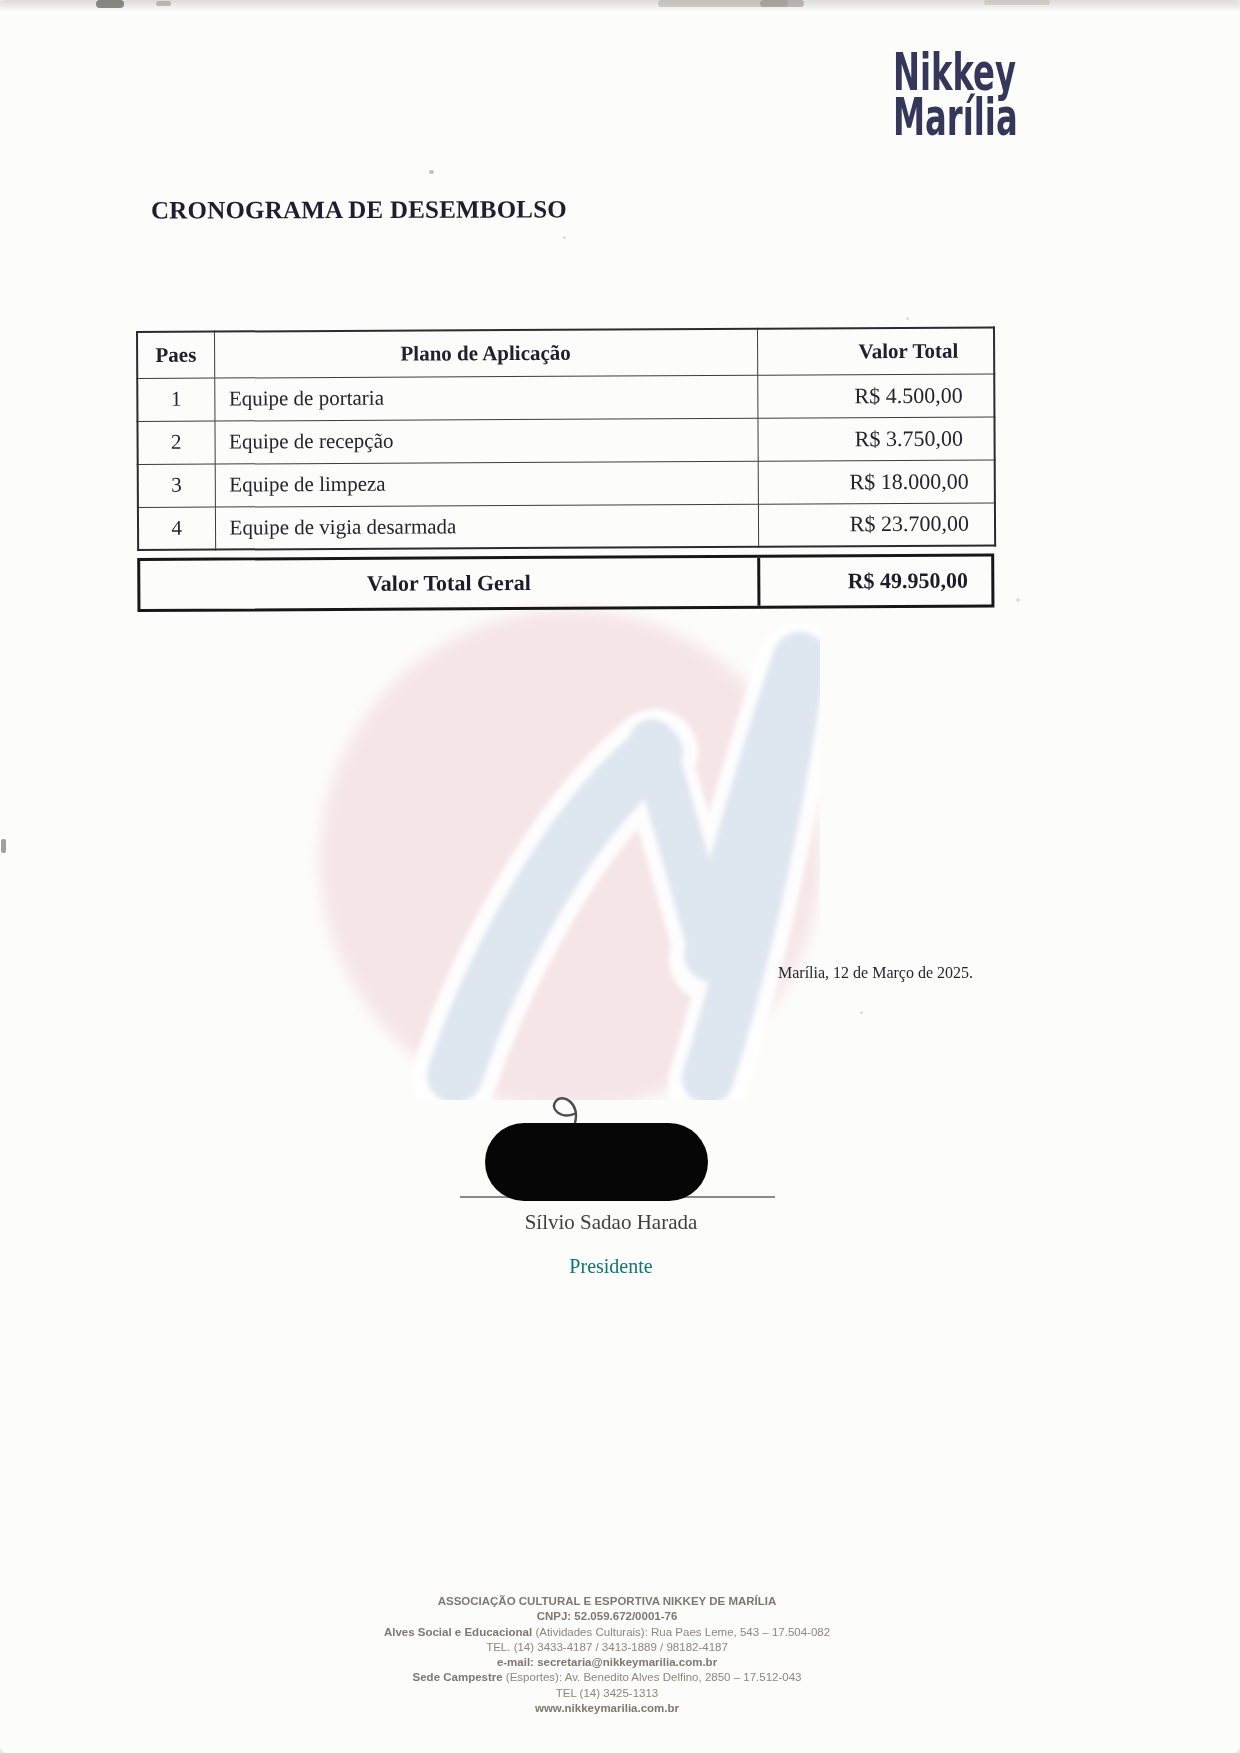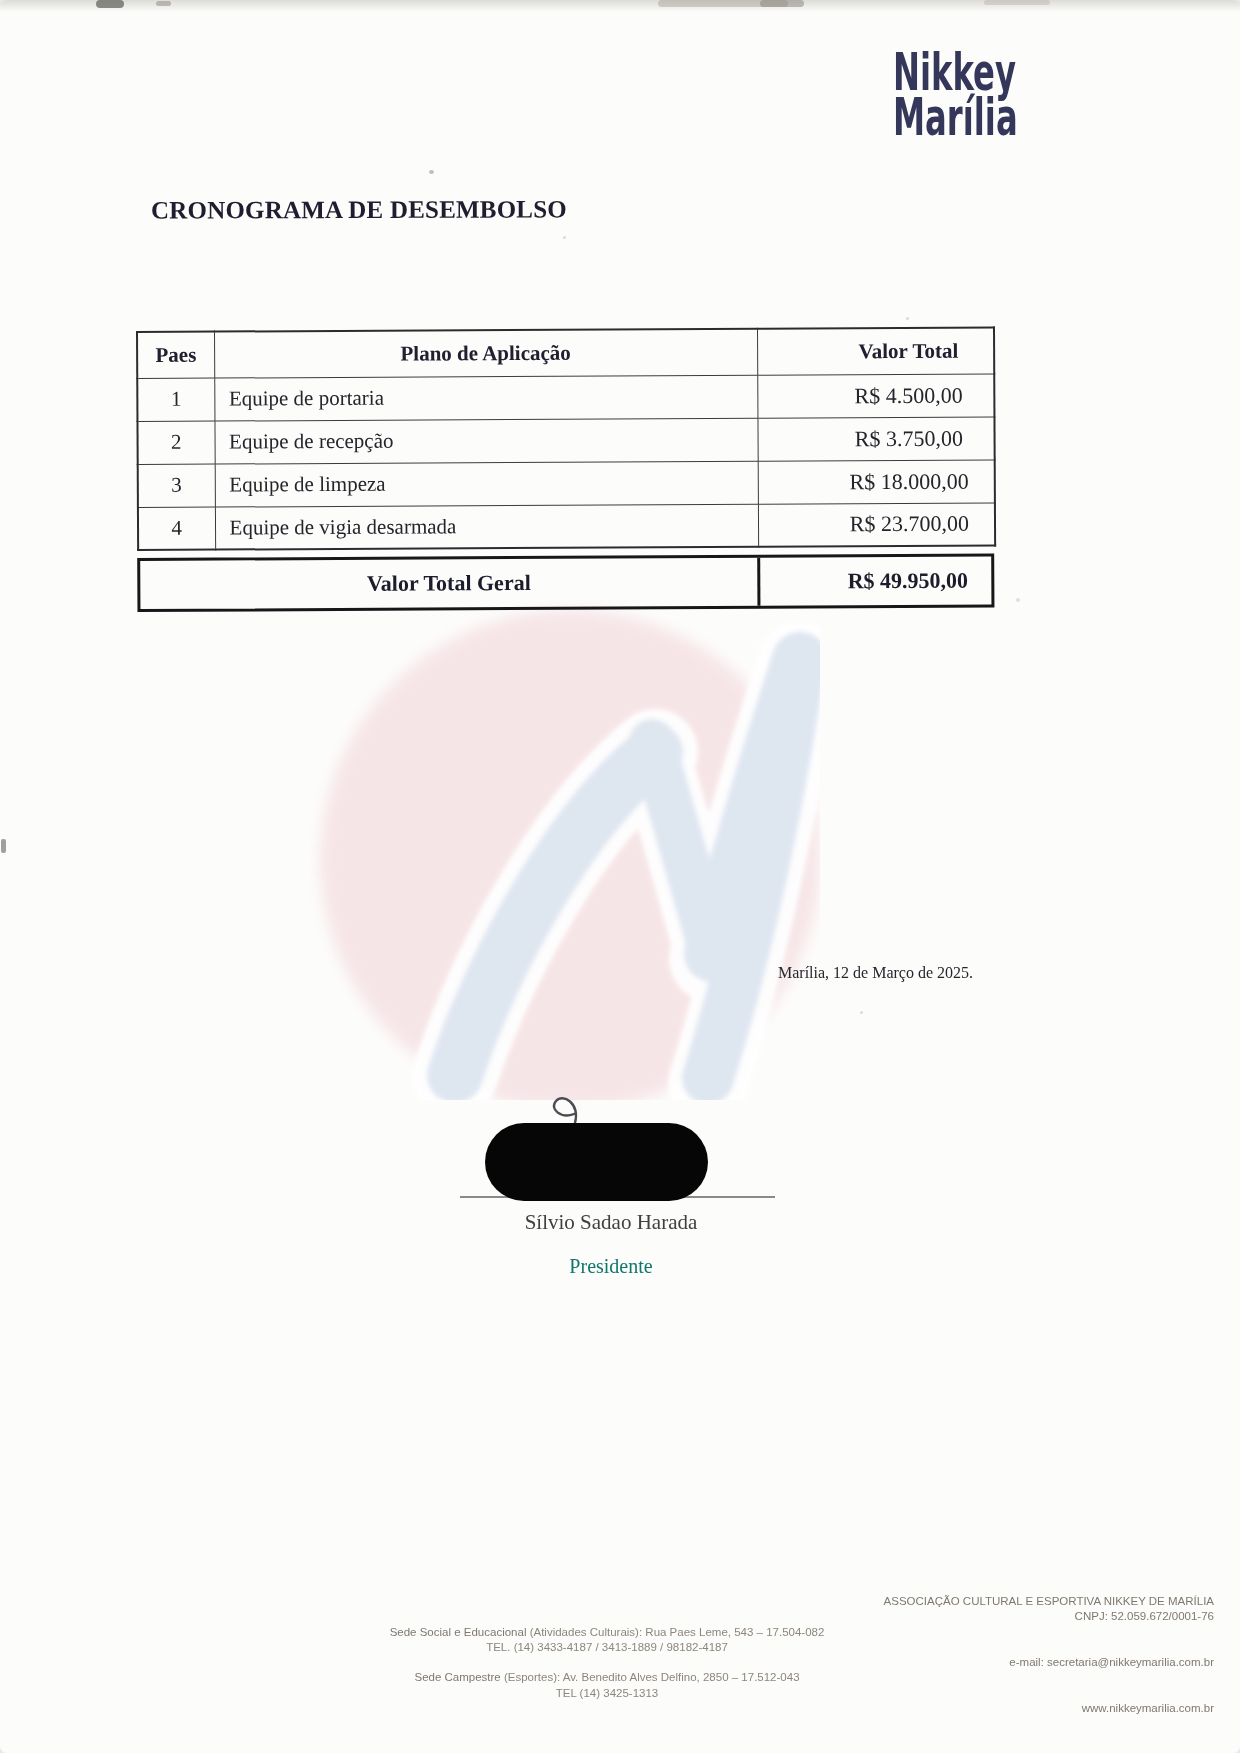--- a/index.html
+++ b/index.html
@@ -77,21 +77,21 @@
   .sig-line { left:460px; top:1196px; width:315px; height:2px; background:#8a8a8a; z-index:2; }
   .sig-name { left:461px; top:1210px; width:300px; text-align:center;
               font-size:21px; color:#404040; z-index:2; }
   .sig-role { left:461px; top:1255px; width:300px; text-align:center;
               font-size:20px; color:#0f766e; z-index:2; }
 
   
   .footer { left:0; right:26px; top:1594px; text-align:center; z-index:2;
             font-family:"Liberation Sans", sans-serif; font-size:11.5px;
             line-height:15.3px; color:var(--footer_gray, #8d867c); }
-  .f-bold { font-weight:normal; color:#7f786e;text-align:right; }
+  .f-bold { font-weight:bold; color:#7f786e; }
 </style>
 </head>
 <body>
 
 <div class="page">
 
   <div class="layer top-smudge"></div>
   <div class="blob b1"></div>
   <div class="blob b2"></div>
   <div class="blob b3"></div>
@@ -184,21 +184,21 @@
     <path d="M32,32 C37,12 20,2 13,10 C6,18 18,28 31,23" fill="none" stroke="#4c4c54" stroke-width="2.4" stroke-linecap="round"></path>
   </svg>
   <div class="layer sig-line"></div>
   <div class="layer redaction"></div>
   <div class="layer sig-name">Sílvio Sadao Harada</div>
   <div class="layer sig-role">Presidente</div>
 
   <div class="layer footer">
     <div class="f-line f-bold">ASSOCIAÇÃO CULTURAL E ESPORTIVA NIKKEY DE MARÍLIA</div>
     <div class="f-line f-bold">CNPJ: 52.059.672/0001-76</div>
-    <div class="f-line"><span class="f-bold">Sede Social e Educacional</span><span> (Atividades Culturais): Rua Paes Leme, 543 – 17.504-082</span></div>
+    <div class="f-line"><span class="f-bold">Alves Social e Educacional</span><span> (Atividades Culturais): Rua Paes Leme, 543 – 17.504-082</span></div>
     <div class="f-line">TEL. (14) 3433-4187 / 3413-1889 / 98182-4187</div>
     <div class="f-line f-bold">e-mail: secretaria@nikkeymarilia.com.br</div>
     <div class="f-line"><span class="f-bold">Sede Campestre</span><span> (Esportes): Av. Benedito Alves Delfino, 2850 – 17.512-043</span></div>
     <div class="f-line">TEL (14) 3425-1313</div>
     <div class="f-line f-bold">www.nikkeymarilia.com.br</div>
   </div>
 
 </div>
 
 </body></html>

